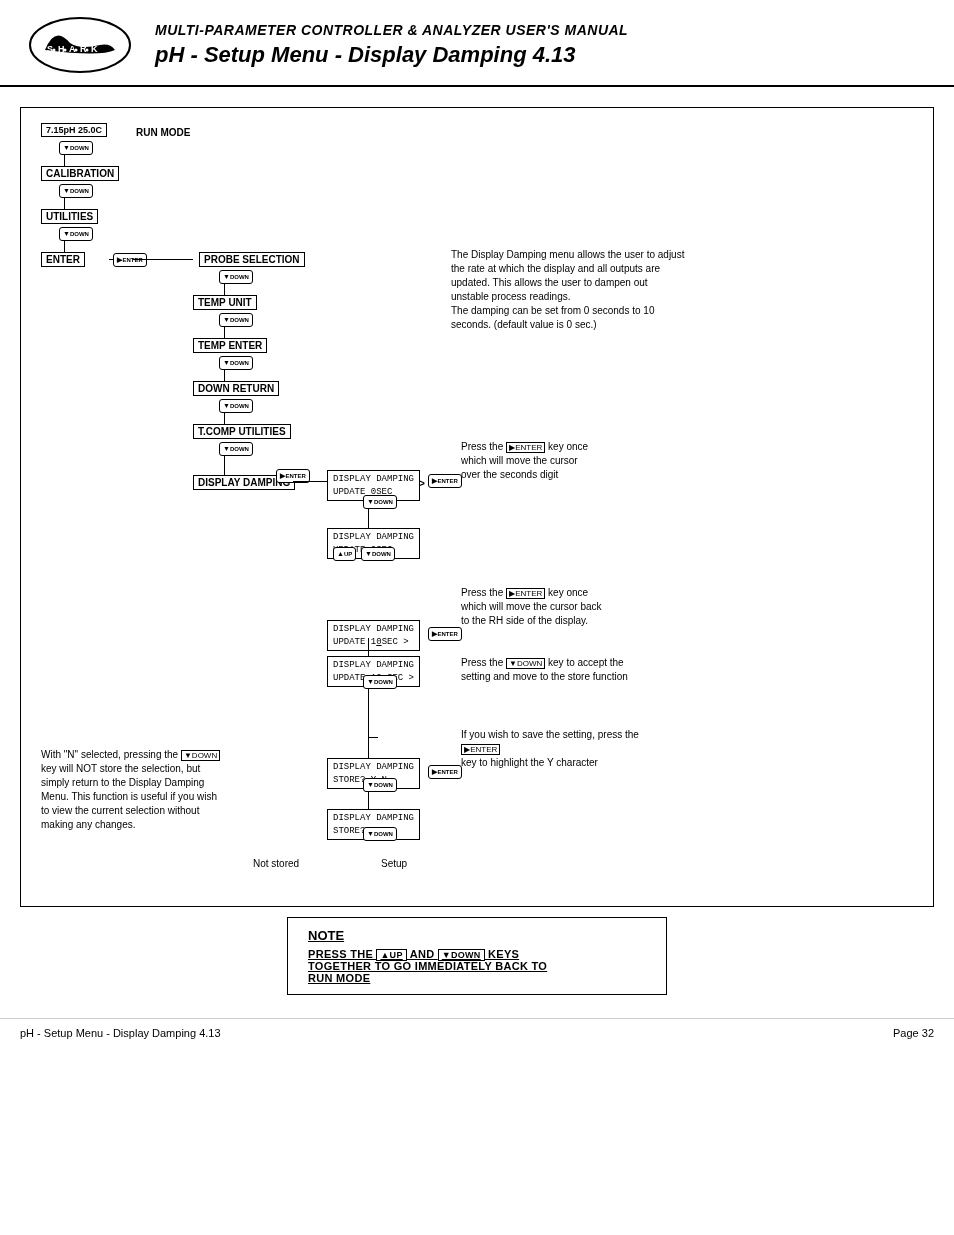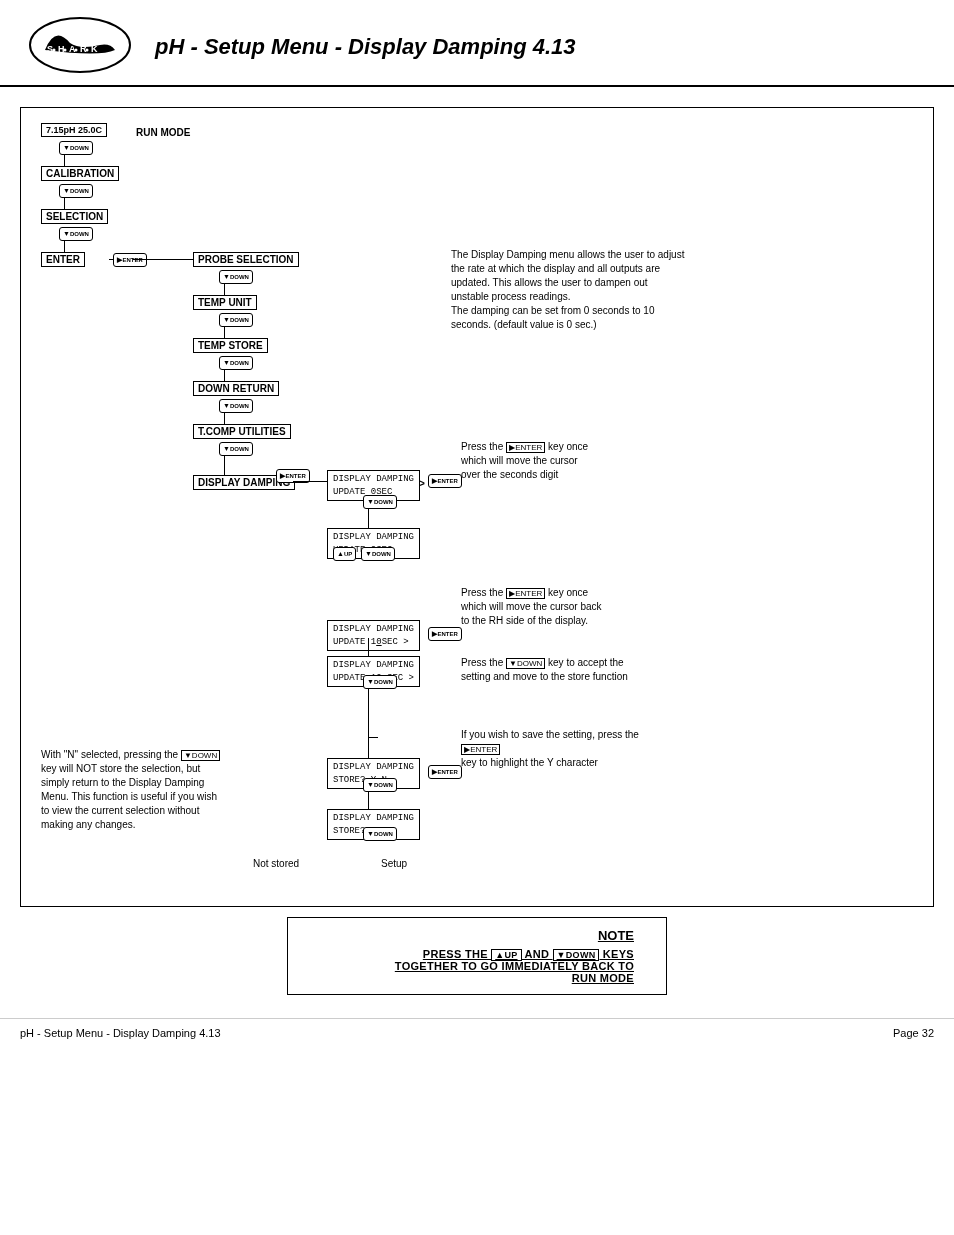--- a/index.html
+++ b/index.html
@@ -118,22 +118,22 @@
 
     
     .desc-text {
       font-size: 10px;
       line-height: 1.4;
     }
 
     
     .note-box {
       border: 1.5px solid #000;
-      text-align: right;
-      padding: 10px 32px;
+      text-align: left;
+      padding: 10px 20px;
       font-size: 11px;
     }
     .note-title {
       font-weight: bold;
       font-size: 13px;
       text-decoration: underline;
       margin-bottom: 5px;
     }
     .note-text {
       font-size: 11px;
@@ -181,20 +181,21 @@
       <text x="55" y="37" font-size="9" font-weight="bold" fill="#fff" font-family="Arial">R</text>
       <text x="66" y="37" font-size="9" font-weight="bold" fill="#fff" font-family="Arial">K</text>
 
       <circle cx="29" cy="35" r="1.5" fill="#fff"></circle>
       <circle cx="40" cy="35" r="1.5" fill="#fff"></circle>
       <circle cx="51" cy="35" r="1.5" fill="#fff"></circle>
       <circle cx="62" cy="35" r="1.5" fill="#fff"></circle>
     </svg>
   </div>
   <div class="header-text">
+    <div class="header-title1">MULTI-PARAMETER CONTROLLER &amp; ANALYZER USER'S MANUAL</div>
     <div class="header-title2">pH - Setup Menu - Display Damping 4.13</div>
   </div>
 </div>
 
 <div class="main-content">
 
   <div class="diagram-box">
     <div class="flow-container">
 
       <div class="pos" style="left:105px; top:8px;">
@@ -214,59 +215,59 @@
       <div class="pos menu-box" style="left:10px; top:48px;">
         <span>CALIBRATION</span>
       </div>
 
       <div class="pos" style="left:28px; top:65px;">
         <div class="btn-icon btn-down">▼<span style="font-size:6px;">DOWN</span></div>
       </div>
       <div class="vline pos" style="left:33px; top:79px; height:14px;"></div>
 
       <div class="pos menu-box" style="left:10px; top:91px;">
-        <span>SELECTION</span>
+        <span>UTILITIES</span>
       </div>
 
       <div class="pos" style="left:28px; top:108px;">
         <div class="btn-icon btn-down">▼<span style="font-size:6px;">DOWN</span></div>
       </div>
       <div class="vline pos" style="left:33px; top:122px; height:14px;"></div>
 
       <div class="pos menu-box" style="left:10px; top:134px;">
         <span>ENTER</span>
       </div>
 
       <div class="hline pos" style="left:78px; top:141px; width:30px;"></div>
 
       <div class="pos" style="left:82px; top:134px;">
         <div class="btn-icon btn-enter">▶<span style="font-size:6px;">ENTER</span></div>
       </div>
 
       <div class="hline pos" style="left:102px; top:141px; width:60px;"></div>
 
-      <div class="pos menu-box" style="left:162px; top:134px;">
+      <div class="pos menu-box" style="left:168px; top:134px;">
         <span>PROBE SELECTION</span>
       </div>
 
       <div class="pos" style="left:188px; top:151px;">
         <div class="btn-icon btn-down">▼<span style="font-size:6px;">DOWN</span></div>
       </div>
       <div class="vline pos" style="left:193px; top:165px; height:14px;"></div>
 
       <div class="pos menu-box" style="left:162px; top:177px;">
         <span>TEMP UNIT</span>
       </div>
       <div class="pos" style="left:188px; top:194px;">
         <div class="btn-icon btn-down">▼<span style="font-size:6px;">DOWN</span></div>
       </div>
       <div class="vline pos" style="left:193px; top:208px; height:14px;"></div>
 
       <div class="pos menu-box" style="left:162px; top:220px;">
-        <span>TEMP STORE</span>
+        <span>TEMP ENTER</span>
       </div>
       <div class="pos" style="left:188px; top:237px;">
         <div class="btn-icon btn-down">▼<span style="font-size:6px;">DOWN</span></div>
       </div>
       <div class="vline pos" style="left:193px; top:251px; height:14px;"></div>
 
       <div class="pos menu-box" style="left:162px; top:263px;">
         <span>DOWN RETURN</span>
       </div>
       <div class="pos" style="left:188px; top:280px;">

